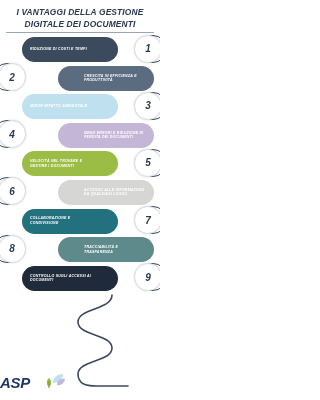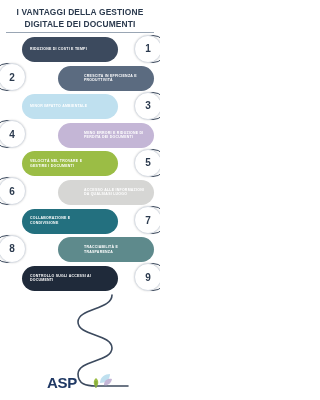--- a/index.html
+++ b/index.html
@@ -11,20 +11,21 @@
     background: #ffffff;
     font-family: "Liberation Sans", sans-serif;
   }
 
   #infographic {
     position: relative;
     width: 160px;
     height: 396px;
     background: #ffffff;
     overflow: hidden;
+    font-style: italic;
   }
 
   
   .header {
     position: absolute;
     top: 0; left: 0;
     width: 160px;
     padding: 7px 8px 0 8px;
     text-align: center;
   }
@@ -140,21 +141,21 @@
   .step.right .step-arc { left: -7px; }
 
   
   .footer {
     position: absolute;
     bottom: 6px;
     left: 0;
     width: 160px;
     display: flex;
     align-items: flex-end;
-    justify-content: center;
+    justify-content: flex-start;
     gap: 14px;
   }
   .logo-wrap {
     display: flex;
     align-items: flex-start;
     line-height: 1;
   }
   .logo-asp {
     font-size: 15px;
     font-weight: bold;

